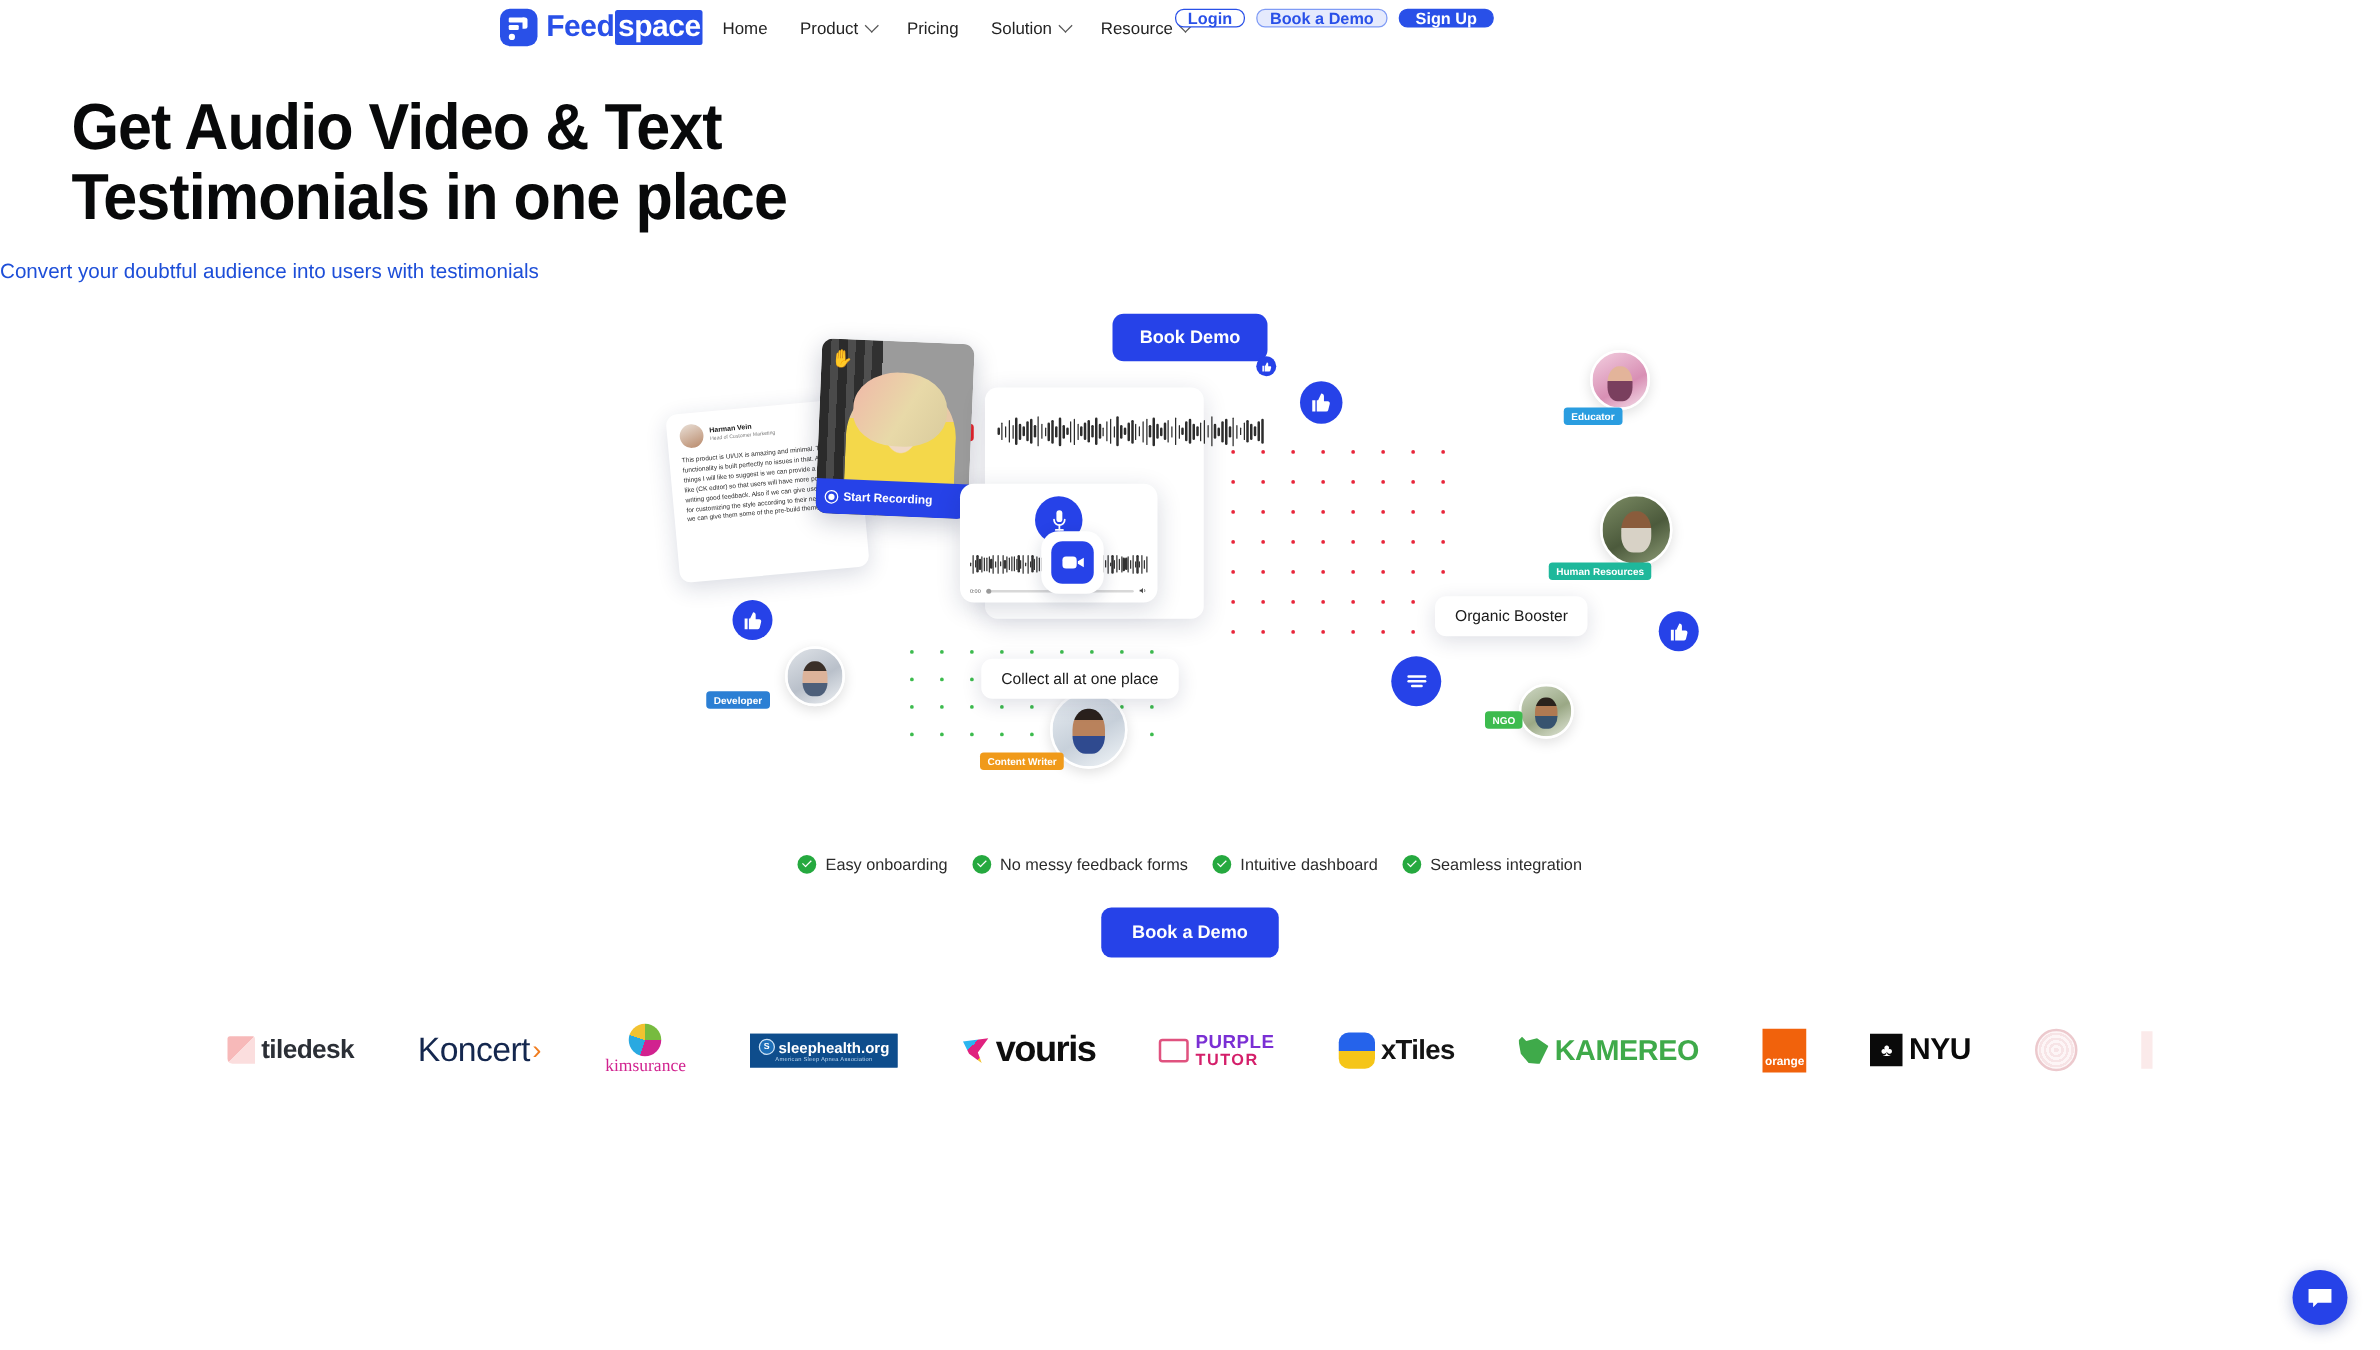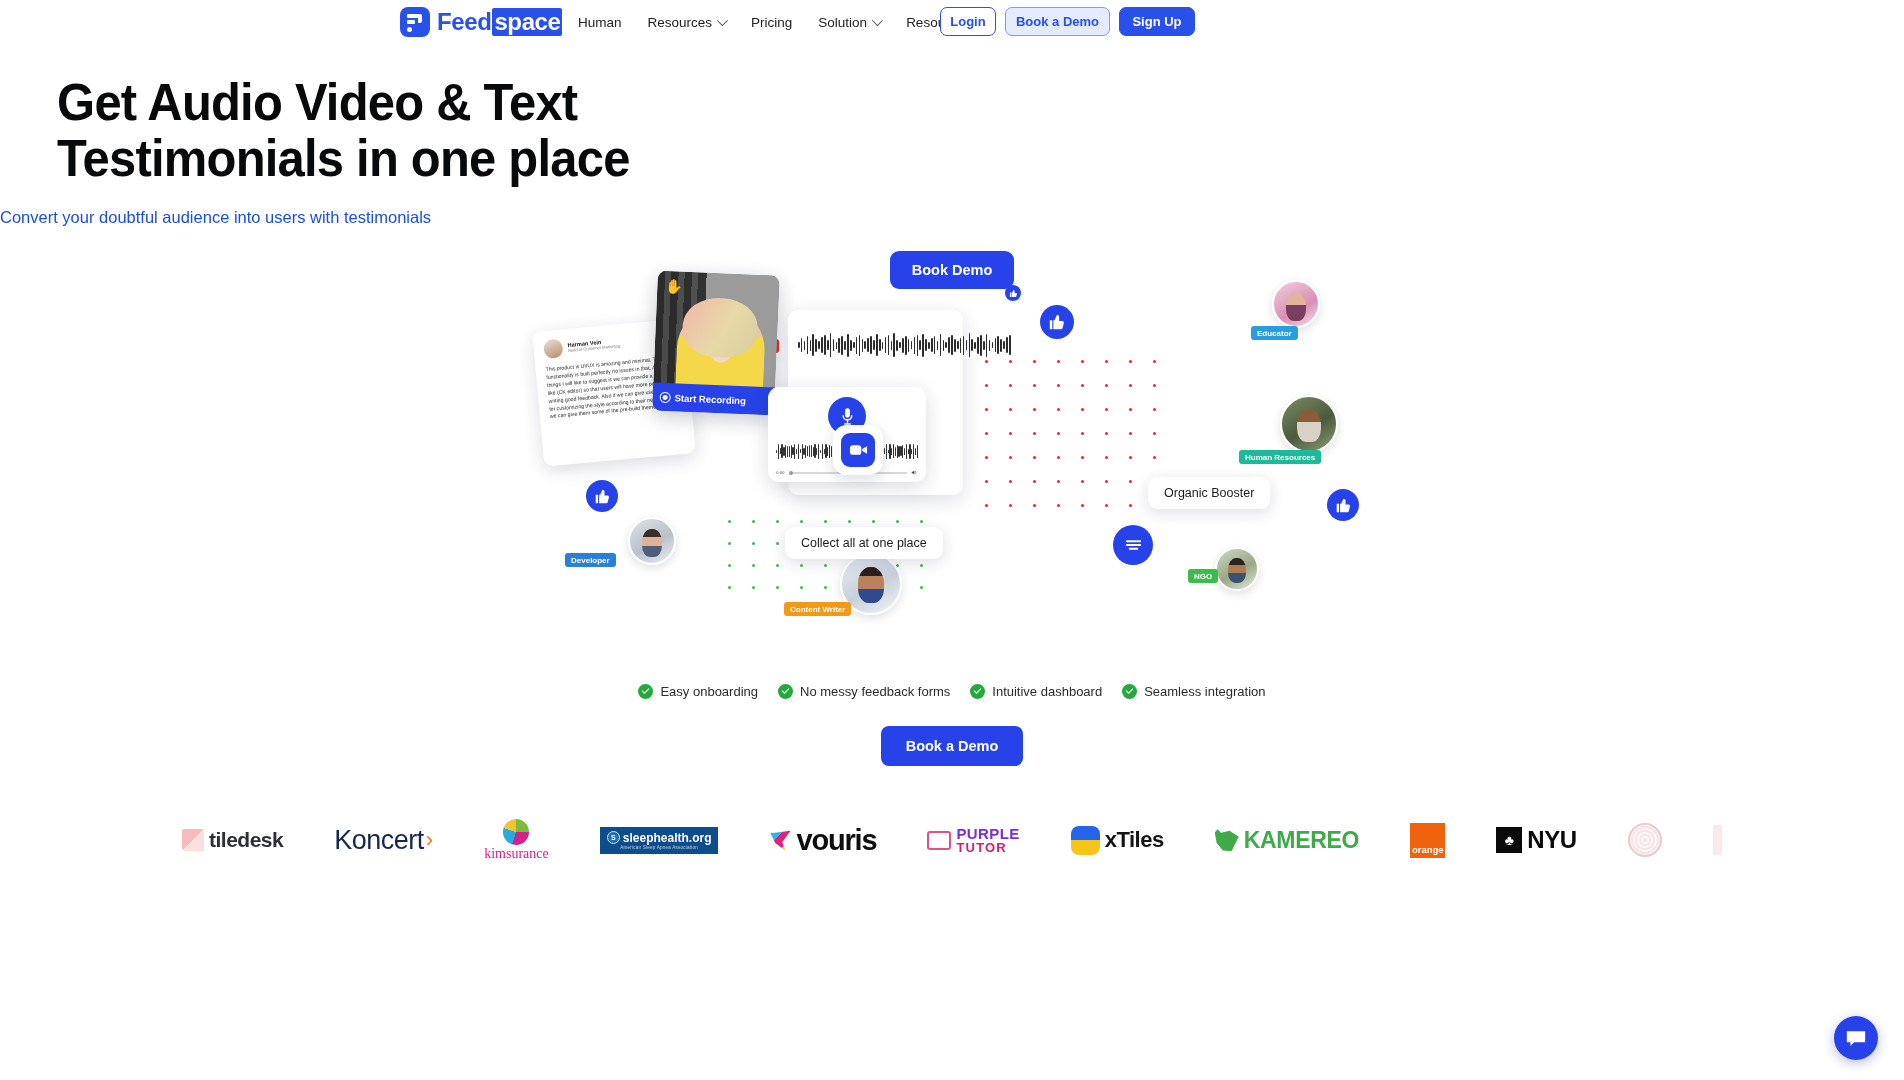--- a/index.html
+++ b/index.html
@@ -64,21 +64,21 @@
     width: 8px; height: 8px; border-right: 1.4px solid #555;
     border-bottom: 1.4px solid #555; transform: rotate(45deg) translateY(-2px);
   }
 
   .hdr-actions {
     position: absolute; left: 940px; top: 7px;
     display: flex; align-items: center; gap: 9px;
   }
   .btn {
     font-size: 13px; font-weight: 700; border-radius: 7px;
-    height: 29px; display: flex; align-items: center; justify-content: center;
+    height: 15px; display: flex; align-items: center; justify-content: center;
     cursor: pointer; white-space: nowrap;
   }
   .btn-login { width: 56px; color: #2950e8; background: #fff; border: 1.3px solid #2950e8; }
   .btn-demo  { width: 105px; color: #2950e8; background: #e5eafd; border: 1.3px solid #7f9bf5; }
   .btn-signup{ width: 76px; color: #fff; background: #2950e8; border: 1.3px solid #2950e8; }
 
   
   .hero { padding-top: 30px; }
   .hero h1 {
     font-size: 52px; line-height: 1.08; font-weight: 700;
@@ -255,24 +255,24 @@
         <span class="dot"></span>
     </div>
     <div class="logo-text">
       <span>Feed</span>
       <span class="hl">space</span>
     </div>
   </div>
 
   <div class="nav">
     <div class="nav-item">
-      <span>Human</span>
+      <span>Home</span>
     </div>
     <div class="nav-item">
-      <span>Resources</span>
+      <span>Product</span>
       <i class="chev"></i>
     </div>
     <div class="nav-item">
       <span>Pricing</span>
     </div>
     <div class="nav-item">
       <span>Solution</span>
       <i class="chev"></i>
     </div>
     <div class="nav-item">

